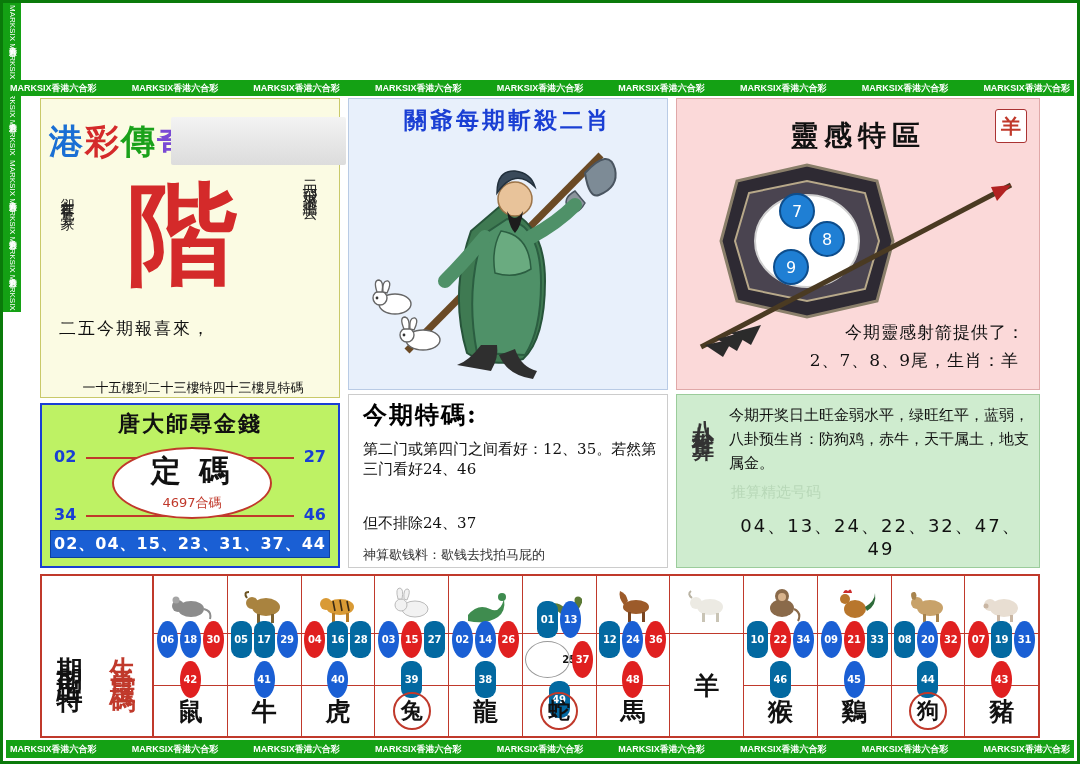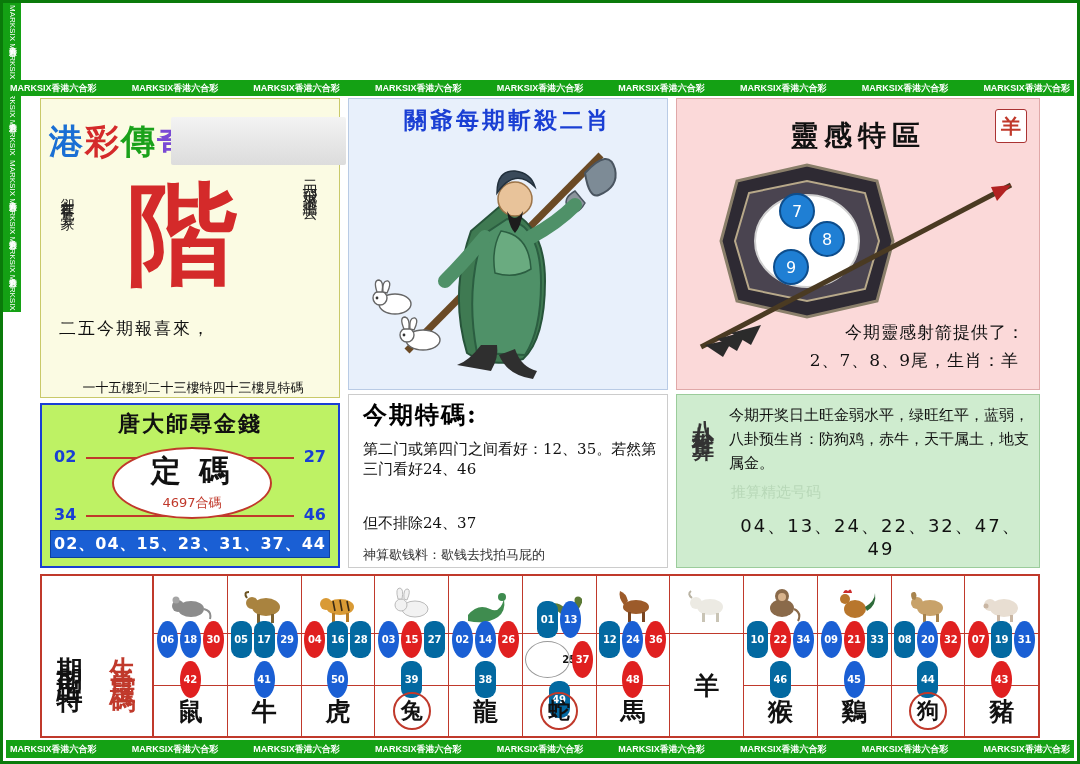--- a/index.html
+++ b/index.html
@@ -491,21 +491,21 @@
                 <circle cx="11" cy="19" r="6" fill="#d99a35"></circle>
                 <path d="M18 16 l2 10 M25 15 l2 11 M32 16 l2 10" stroke="#3a2a15" stroke-width="1.6"></path>
                 <rect x="17" y="28" width="3" height="9" fill="#b77c26"></rect>
                 <rect x="31" y="28" width="3" height="9" fill="#b77c26"></rect>
               </svg>
             </div>
             <div class="znums">
               <div class="ball red">04</div>
               <div class="ball green">16</div>
               <div class="ball green">28</div>
-              <div class="ball blue">50</div>
+              <div class="ball blue">40</div>
             </div>
             <div class="zname">虎</div>
           </div>
           <div class="zcol">
             <div class="zpic">
               <svg width="46" height="40" viewBox="0 0 46 40">
                 <ellipse cx="26" cy="24" rx="13" ry="8" fill="#f2f2f2" stroke="#bbb"></ellipse>
                 <circle cx="12" cy="20" r="6" fill="#f2f2f2" stroke="#bbb"></circle>
                 <path d="M9 14 q-3 -11 2 -11 q4 1 2 11z" fill="#f2f2f2" stroke="#bbb"></path>
                 <path d="M15 14 q-1 -11 4 -10 q3 2 -1 11z" fill="#f2f2f2" stroke="#bbb"></path>

